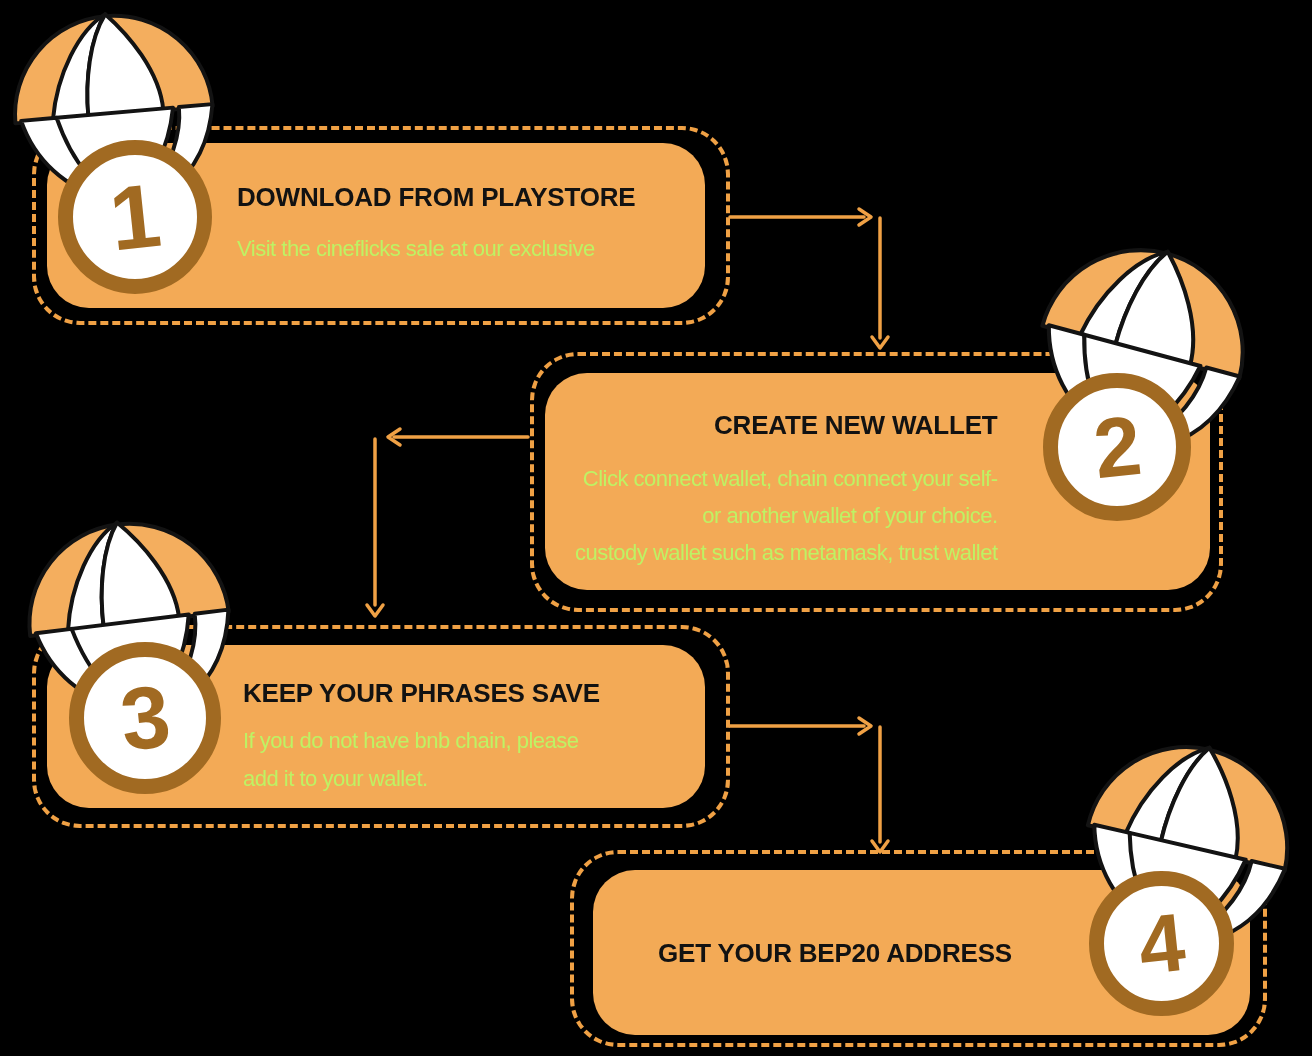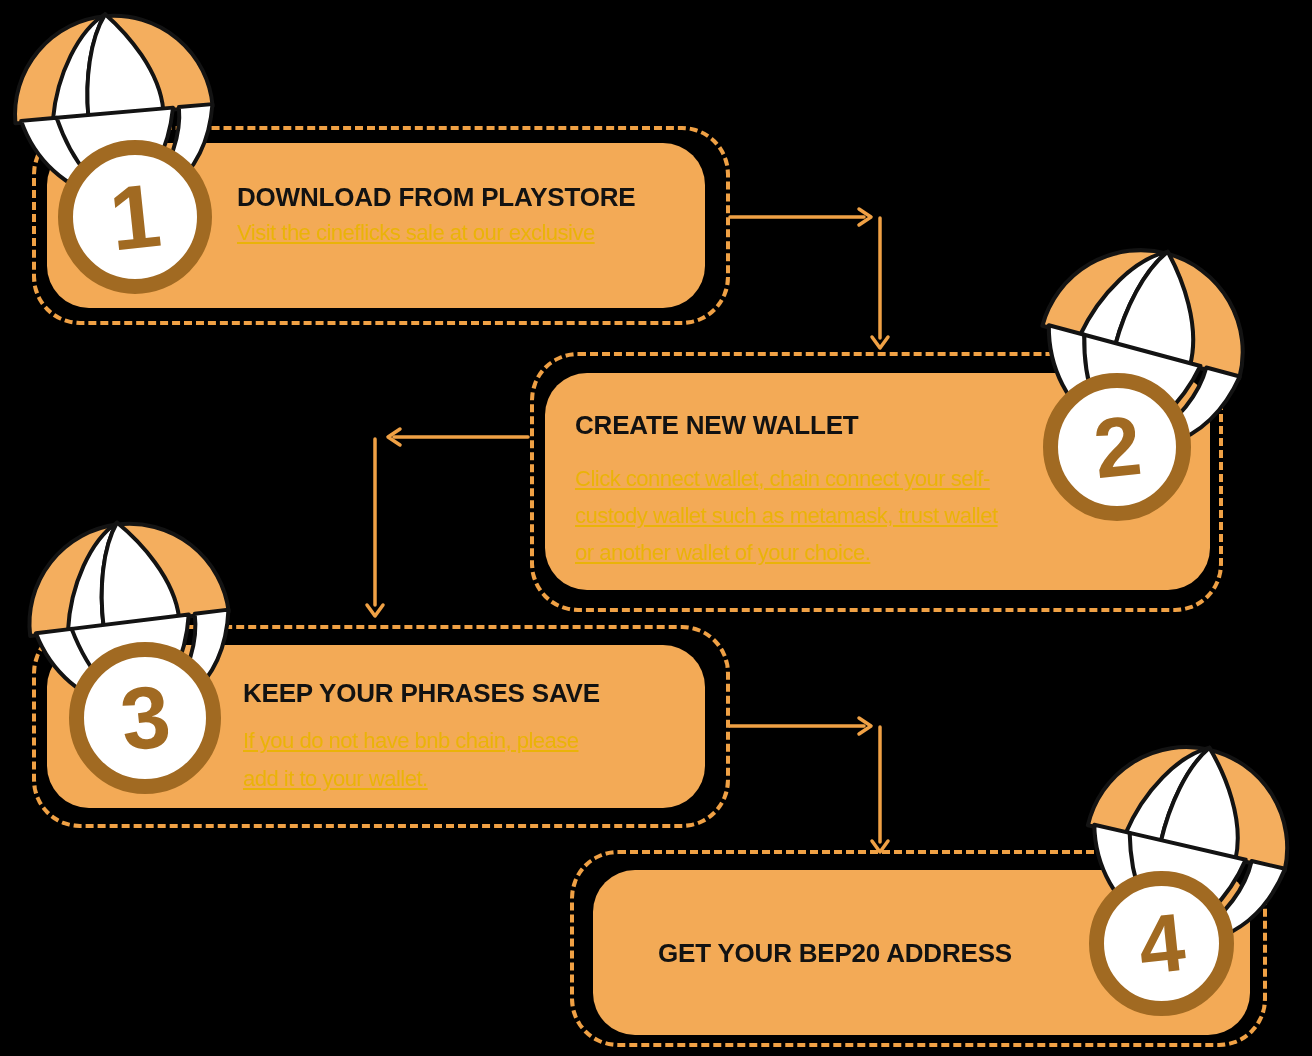--- a/index.html
+++ b/index.html
@@ -6,21 +6,21 @@
   #canvas{position:relative;width:1312px;height:1056px;background:#000;overflow:hidden;
           font-family:"Liberation Sans",sans-serif;}
   .dashed{position:absolute;border:4px dashed #F0A145;border-radius:48px;box-sizing:border-box;z-index:1;}
   .solid{position:absolute;background:#F3AA56;border-radius:42px;z-index:2;}
   .chute{position:absolute;z-index:5;}
   .badge{position:absolute;background:#fff;border:15px solid #A16A22;border-radius:50%;
          box-sizing:border-box;display:flex;align-items:center;justify-content:center;z-index:6;}
   .badge span{color:#A16A22;font-weight:bold;transform:rotate(-6deg);line-height:1;}
   .textblock{position:absolute;z-index:7;color:#161616;white-space:nowrap;}
   .title{font-weight:bold;font-size:26px;letter-spacing:-0.2px;color:#121212;line-height:30px;}
-  .body{font-size:22px;letter-spacing:-0.5px;color:#eab308;text-decoration:underline;}
+  .body{font-size:22px;letter-spacing:-0.5px;color:#bef264;}
   #arrows{position:absolute;left:0;top:0;z-index:3;}
 </style>
 </head>
 <body>
 
 <div id="canvas">
 
   <svg width="0" height="0" style="position:absolute" aria-hidden="true">
     <defs>
       <g id="chute">
@@ -56,40 +56,40 @@
 
   <div class="dashed" style="left:32px;top:126px;width:698px;height:199px;"></div>
   <div class="solid" style="left:47px;top:143px;width:658px;height:165px;"></div>
   <svg class="chute" viewBox="0 0 210 200" style="left:8px;top:4px;width:208px;height:198px;transform:rotate(-5deg);">
       <use href="#chute"></use>
     </svg>
   <div class="badge" style="left:58px;top:140px;width:154px;height:154px;font-size:90px;">
     <span>1</span>
   </div>
   <div class="textblock" style="left:237px;top:182px;">
-    <div class="title" style="">DOWNLOAD FROM PLAYSTORE</div>
+    <div class="title" style="margin-bottom:16px;">DOWNLOAD FROM PLAYSTORE</div>
     <div class="body" style="line-height:41px;">
       <div>Visit the cineflicks sale at our exclusive</div>
     </div>
   </div>
 
   <div class="dashed" style="left:530px;top:352px;width:693px;height:260px;"></div>
   <div class="solid" style="left:545px;top:373px;width:665px;height:217px;"></div>
   <svg class="chute" viewBox="0 0 210 200" style="left:1036px;top:238px;width:214px;height:204px;transform:rotate(15deg);">
       <use href="#chute"></use>
     </svg>
   <div class="badge" style="left:1043px;top:373px;width:148px;height:148px;font-size:84px;">
     <span>2</span>
   </div>
-  <div class="textblock" style="left:575px;top:410px;">
+  <div class="textblock" style="left:575px;top:410px;text-align:right;">
     <div class="title" style="margin-bottom:20px;">CREATE NEW WALLET</div>
     <div class="body" style="line-height:37px;">
       <div>Click connect wallet, chain connect your self-</div>
+      <div>or another wallet of your choice.</div>
       <div>custody wallet such as metamask, trust wallet</div>
-      <div>or another wallet of your choice.</div>
     </div>
   </div>
 
   <div class="dashed" style="left:32px;top:625px;width:698px;height:203px;"></div>
   <div class="solid" style="left:47px;top:645px;width:658px;height:163px;"></div>
   <svg class="chute" viewBox="0 0 210 200" style="left:22px;top:512px;width:210px;height:200px;transform:rotate(-7deg);">
       <use href="#chute"></use>
     </svg>
   <div class="badge" style="left:69px;top:642px;width:152px;height:152px;font-size:88px;">
     <span>3</span>

